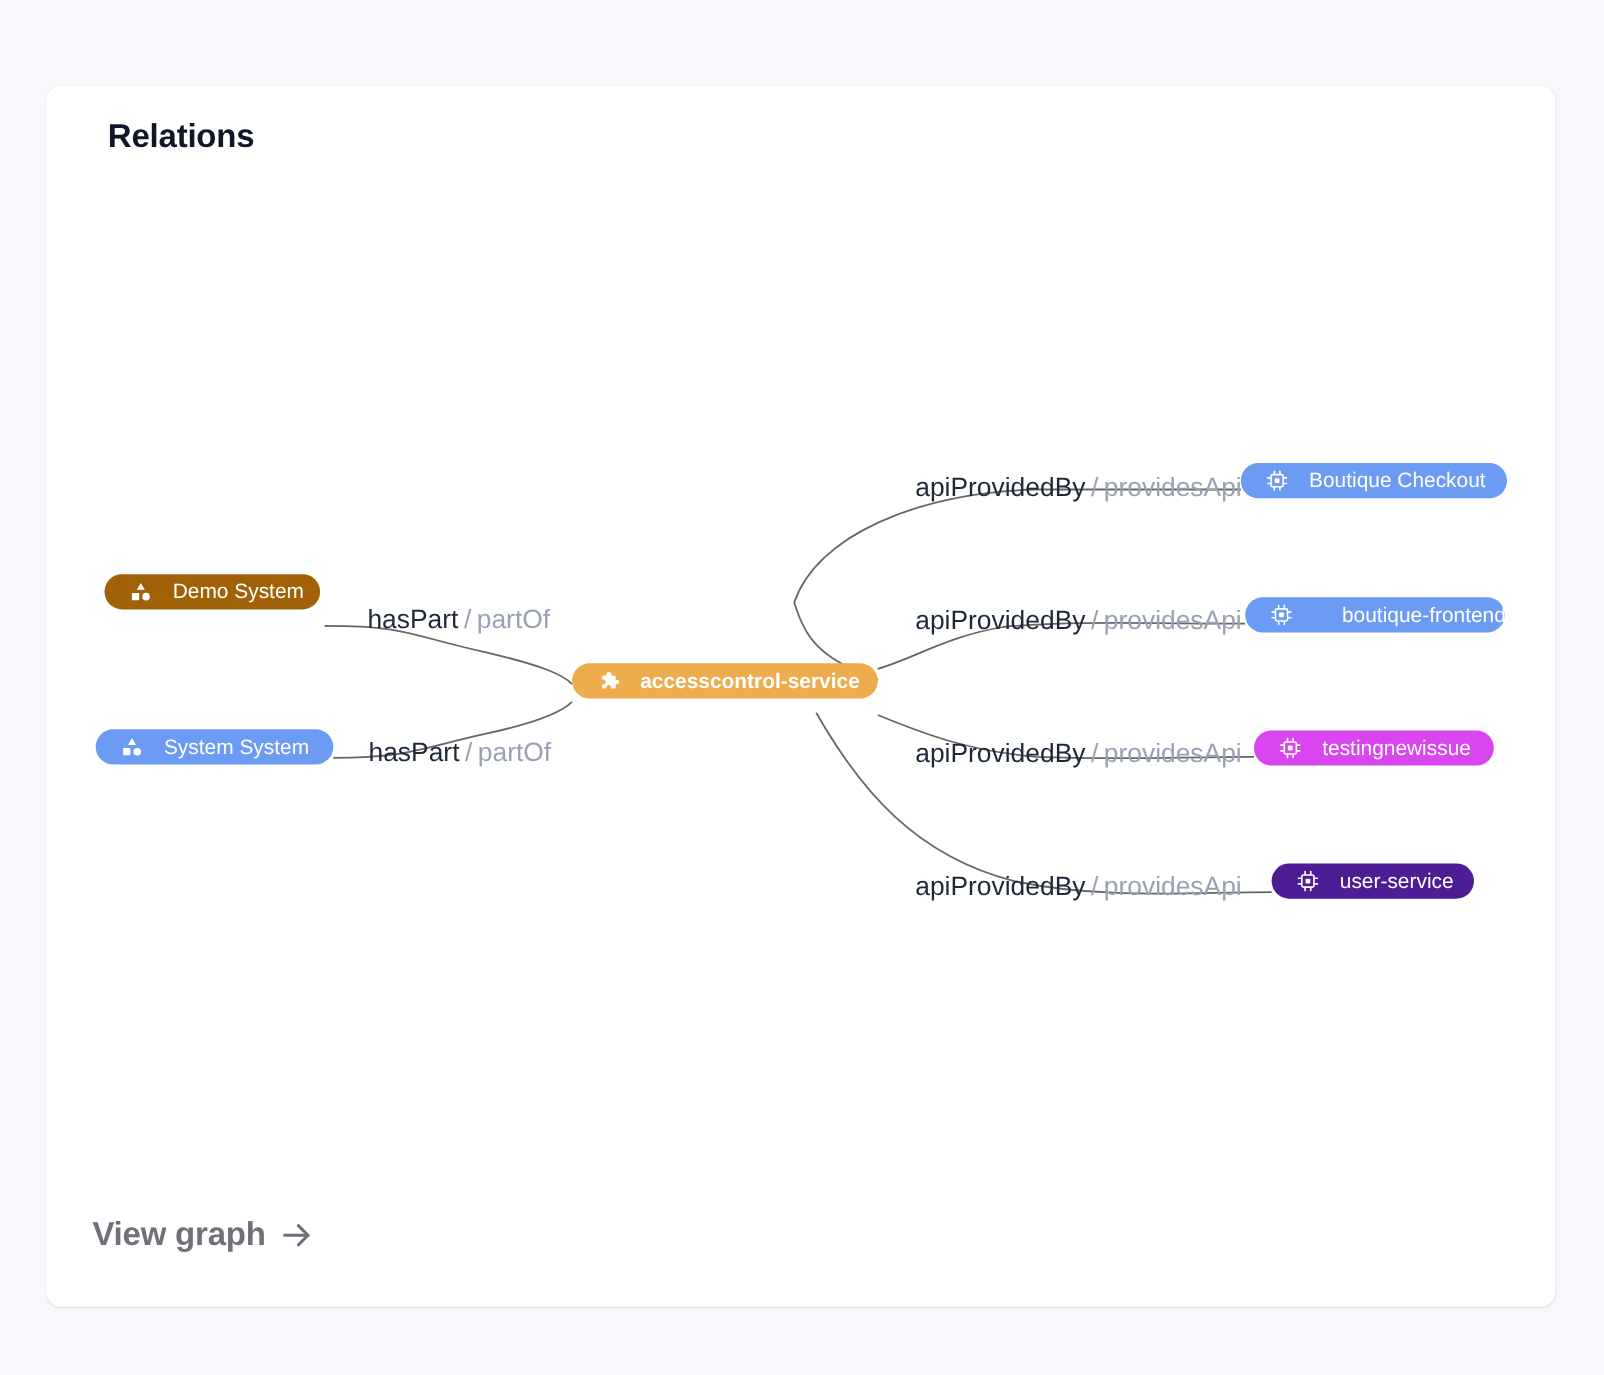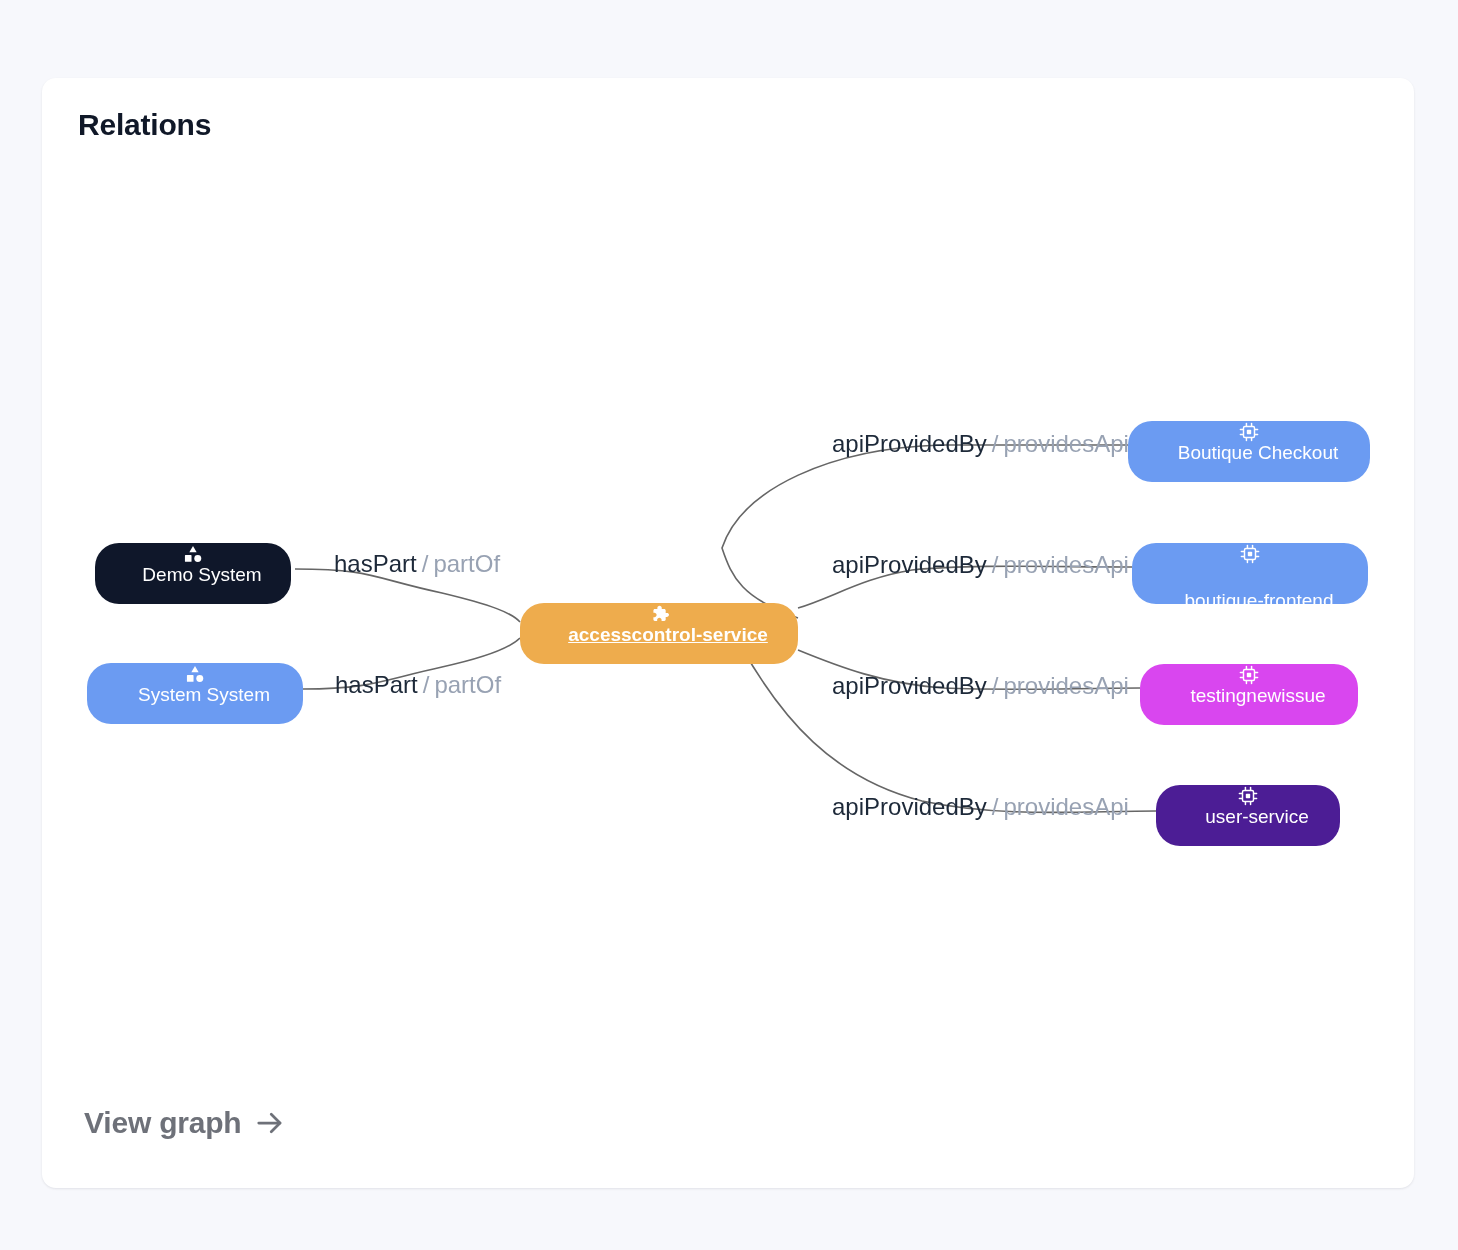--- a/index.html
+++ b/index.html
@@ -20,21 +20,21 @@
     top: 78px;
     width: 1372px;
     height: 1110px;
     background: #ffffff;
     border-radius: 14px;
     box-shadow: 0 1px 3px rgba(16,24,40,0.06), 0 1px 2px rgba(16,24,40,0.04);
   }
 
   .card-title {
     position: absolute;
-    left: 36px;
+    left: 56px;
     top: 30px;
     font-size: 30px;
     font-weight: 700;
     color: #101828;
     letter-spacing: -0.2px;
   }
 
   .graph-area {
     position: absolute;
     left: 0;
@@ -48,27 +48,26 @@
     left: 0;
     top: 0;
     width: 1372px;
     height: 1110px;
   }
 
   .node {
     position: absolute;
     display: flex;
     align-items: center;
-    height: 61px;
+    height: 32px;
     border-radius: 24px;
     padding: 0 22px;
     box-sizing: border-box;
     color: #ffffff;
     white-space: nowrap;
-    flex-direction: column;
   }
   .node .node-icon {
     display: flex;
     align-items: center;
     justify-content: center;
     width: 22px;
     height: 22px;
     flex: 0 0 auto;
   }
   .node .node-label {
@@ -144,21 +143,21 @@
 
     <div id="edge-labels-layer">
         <div class="edge-label" style="left: 292px; top: 474px;"><span class="fwd">hasPart</span><span class="sep">/</span><span class="rev">partOf</span></div>
         <div class="edge-label" style="left: 293px; top: 595px;"><span class="fwd">hasPart</span><span class="sep">/</span><span class="rev">partOf</span></div>
         <div class="edge-label" style="left: 790px; top: 354px;"><span class="fwd">apiProvidedBy</span><span class="sep">/</span><span class="rev">providesApi</span></div>
         <div class="edge-label" style="left: 790px; top: 475px;"><span class="fwd">apiProvidedBy</span><span class="sep">/</span><span class="rev">providesApi</span></div>
         <div class="edge-label" style="left: 790px; top: 596px;"><span class="fwd">apiProvidedBy</span><span class="sep">/</span><span class="rev">providesApi</span></div>
         <div class="edge-label" style="left: 790px; top: 717px;"><span class="fwd">apiProvidedBy</span><span class="sep">/</span><span class="rev">providesApi</span></div>
       </div>
     <div id="nodes-layer">
-        <div class="node blue" style="left: 53px; top: 465px; width: 196px; background: #0f172a;">
+        <div class="node blue" style="left: 53px; top: 444px; width: 196px; background: #a16207;">
           <span class="node-icon">
             <svg width="22" height="22" viewBox="0 0 24 24" fill="#ffffff">
               <path d="M12 3.2 L16 10 L8 10 Z"></path>
               <rect x="3.2" y="13.2" width="7.2" height="7.2" rx="0.6"></rect>
               <circle cx="17.2" cy="16.8" r="3.8"></circle>
             </svg>
           </span>
           <span class="node-label">Demo System</span>
         </div>
         <div class="node blue" style="left: 45px; top: 585px; width: 216px; background: rgb(107, 155, 242);">
@@ -232,21 +231,21 @@
               <line x1="9.2" y1="18.6" x2="9.2" y2="21.4" stroke-linecap="round"></line>
               <line x1="14.8" y1="18.6" x2="14.8" y2="21.4" stroke-linecap="round"></line>
               <line x1="2.6" y1="9.2" x2="5.4" y2="9.2" stroke-linecap="round"></line>
               <line x1="2.6" y1="14.8" x2="5.4" y2="14.8" stroke-linecap="round"></line>
               <line x1="18.6" y1="9.2" x2="21.4" y2="9.2" stroke-linecap="round"></line>
               <line x1="18.6" y1="14.8" x2="21.4" y2="14.8" stroke-linecap="round"></line>
             </svg>
           </span>
           <span class="node-label">user-service</span>
         </div>
-        <div class="node orange" style="left: 478px; top: 525px; width: 278px; background: rgb(238, 172, 77); text-decoration: underline;">
+        <div class="node orange" style="left: 478px; top: 525px; width: 278px; background: rgb(238, 172, 77);">
           <span class="node-icon">
             <svg width="22" height="22" viewBox="0 0 24 24" fill="#ffffff">
               <path d="M20.5 11h-1.2V8.2c0-.9-.7-1.6-1.6-1.6H15V5.4c0-1.3-1.1-2.4-2.4-2.4S10.2 4.1 10.2 5.4v1.2H7.5c-.9 0-1.6.7-1.6 1.6v2.5h1.1c1.3 0 2.4 1.1 2.4 2.4s-1.1 2.4-2.4 2.4H5.9v2.5c0 .9.7 1.6 1.6 1.6H10v-1.2c0-1.3 1.1-2.4 2.4-2.4s2.4 1.1 2.4 2.4v1.2h2.9c.9 0 1.6-.7 1.6-1.6v-2.8h1.2c1.3 0 2.4-1.1 2.4-2.4S21.8 11 20.5 11z"></path>
             </svg>
           </span>
           <span class="node-label">accesscontrol-service</span>
         </div>
       </div>
 
   </div>

